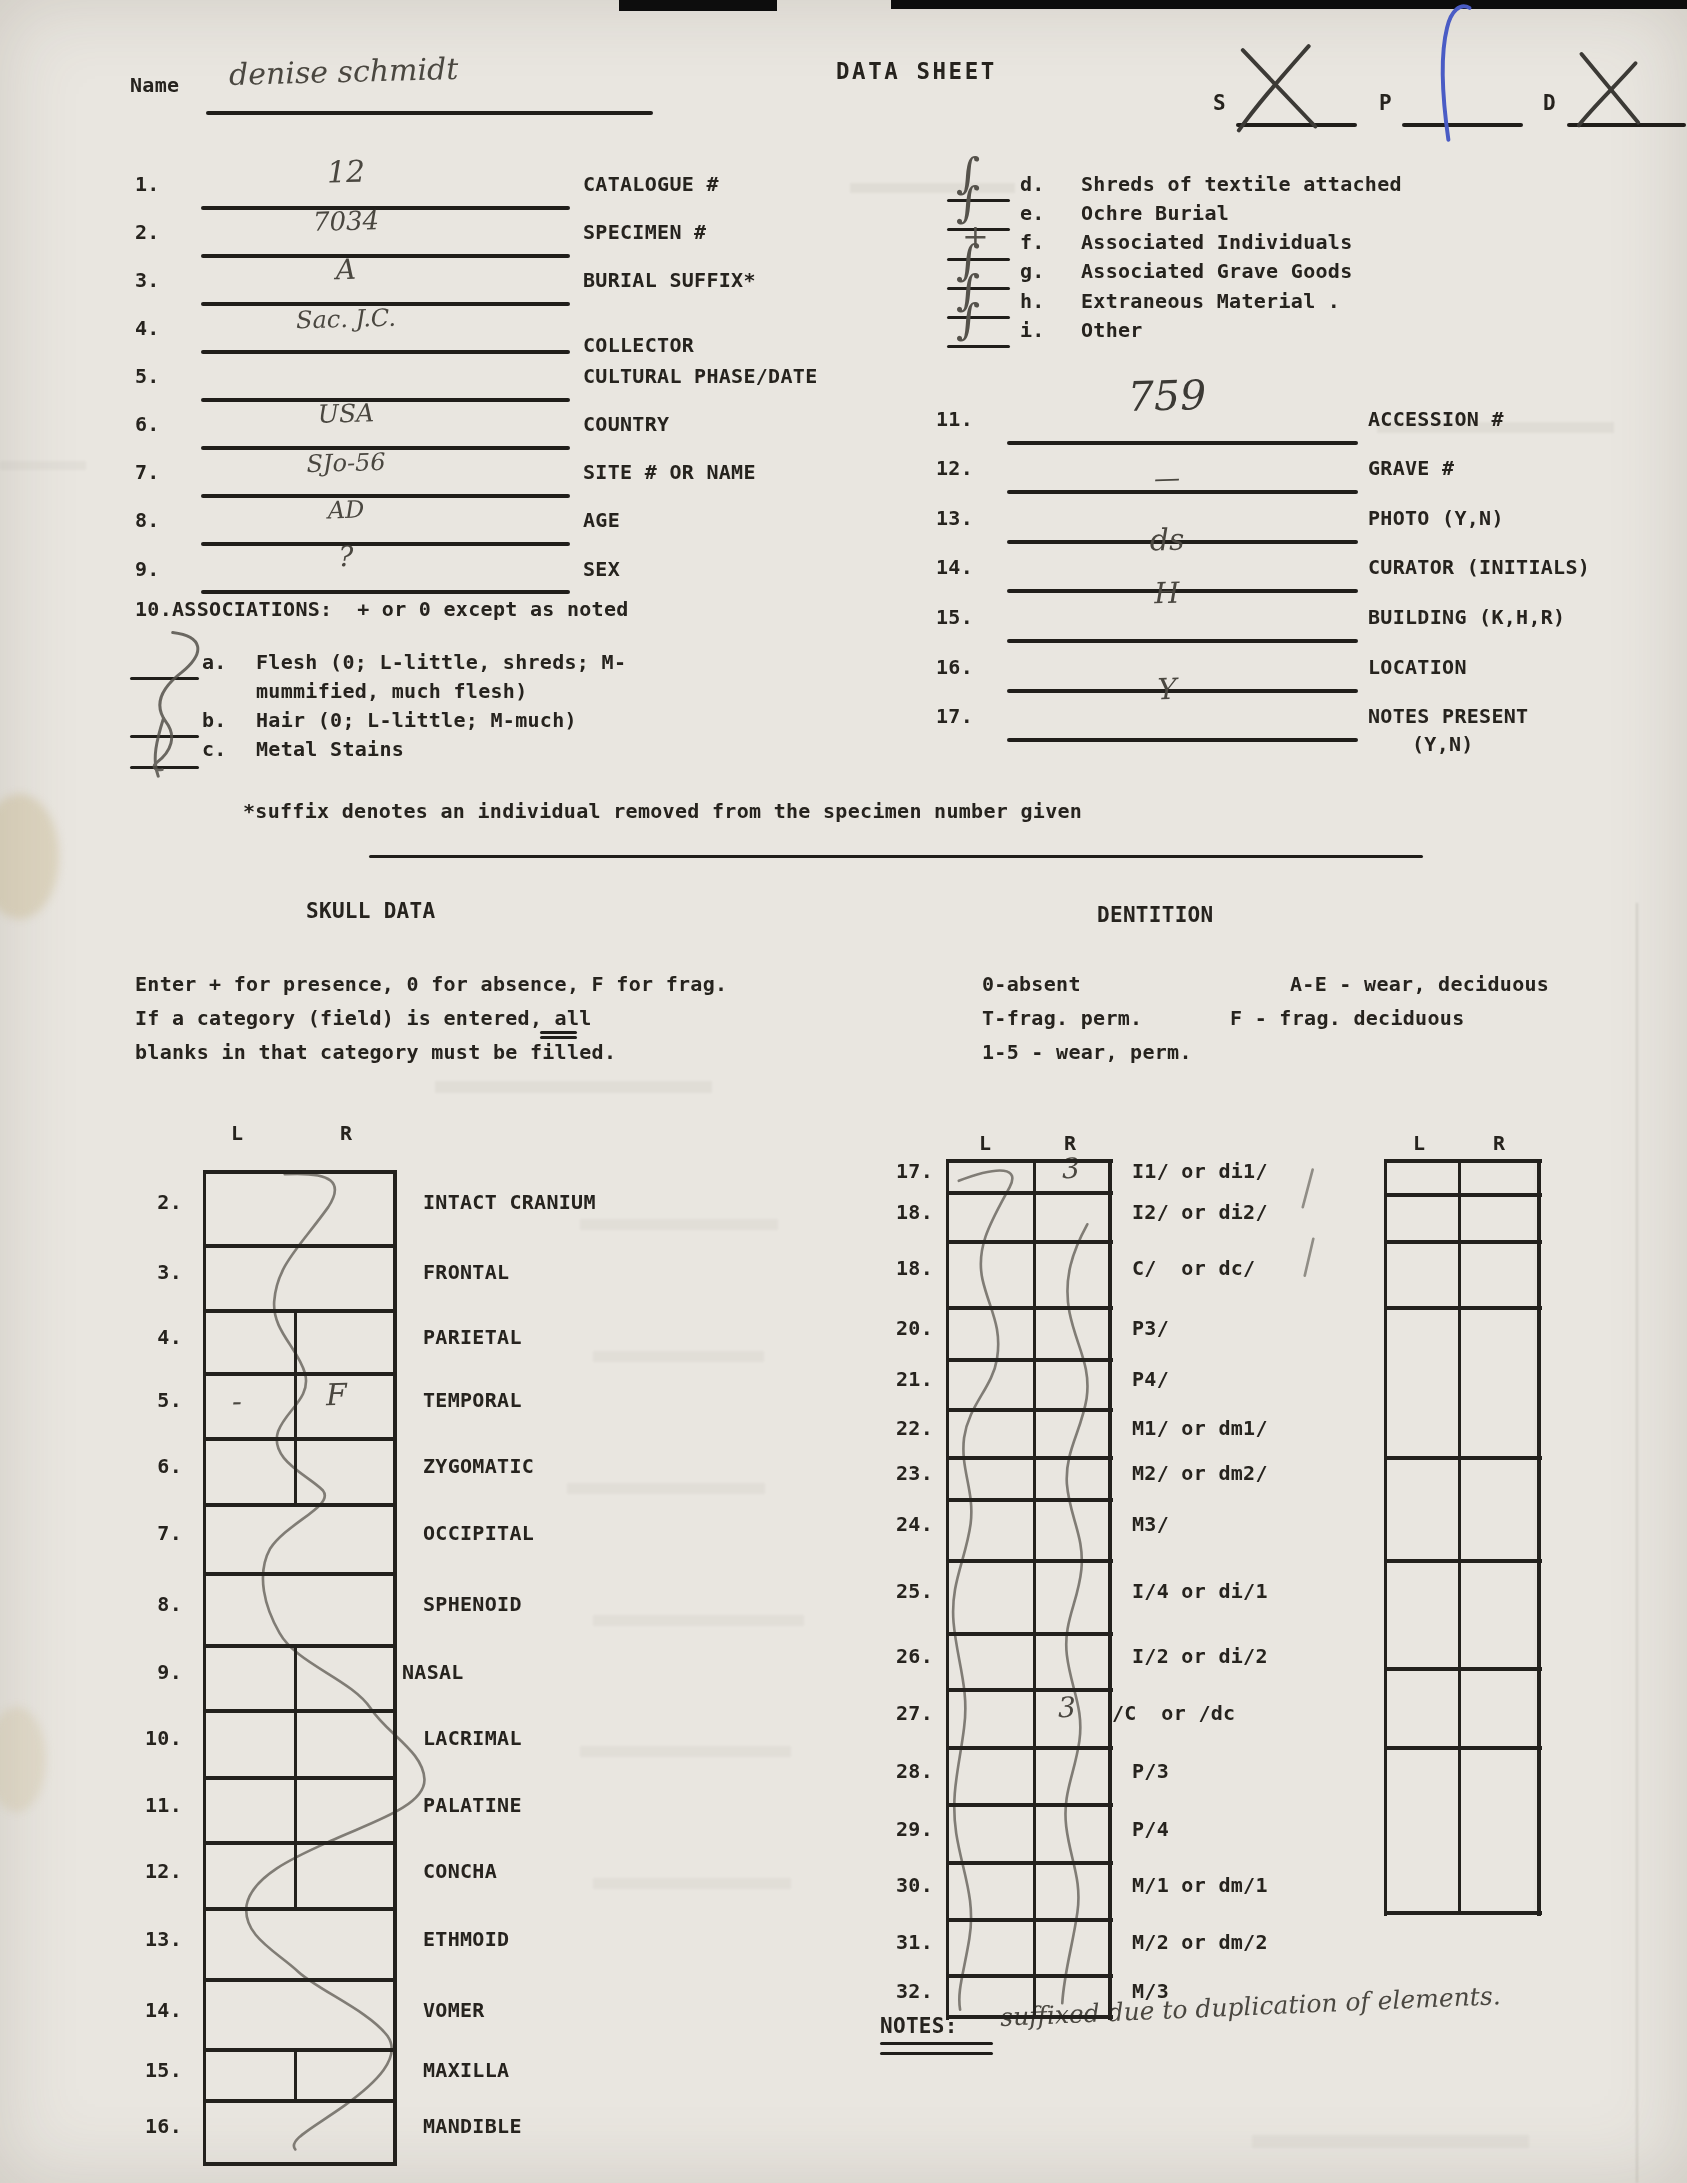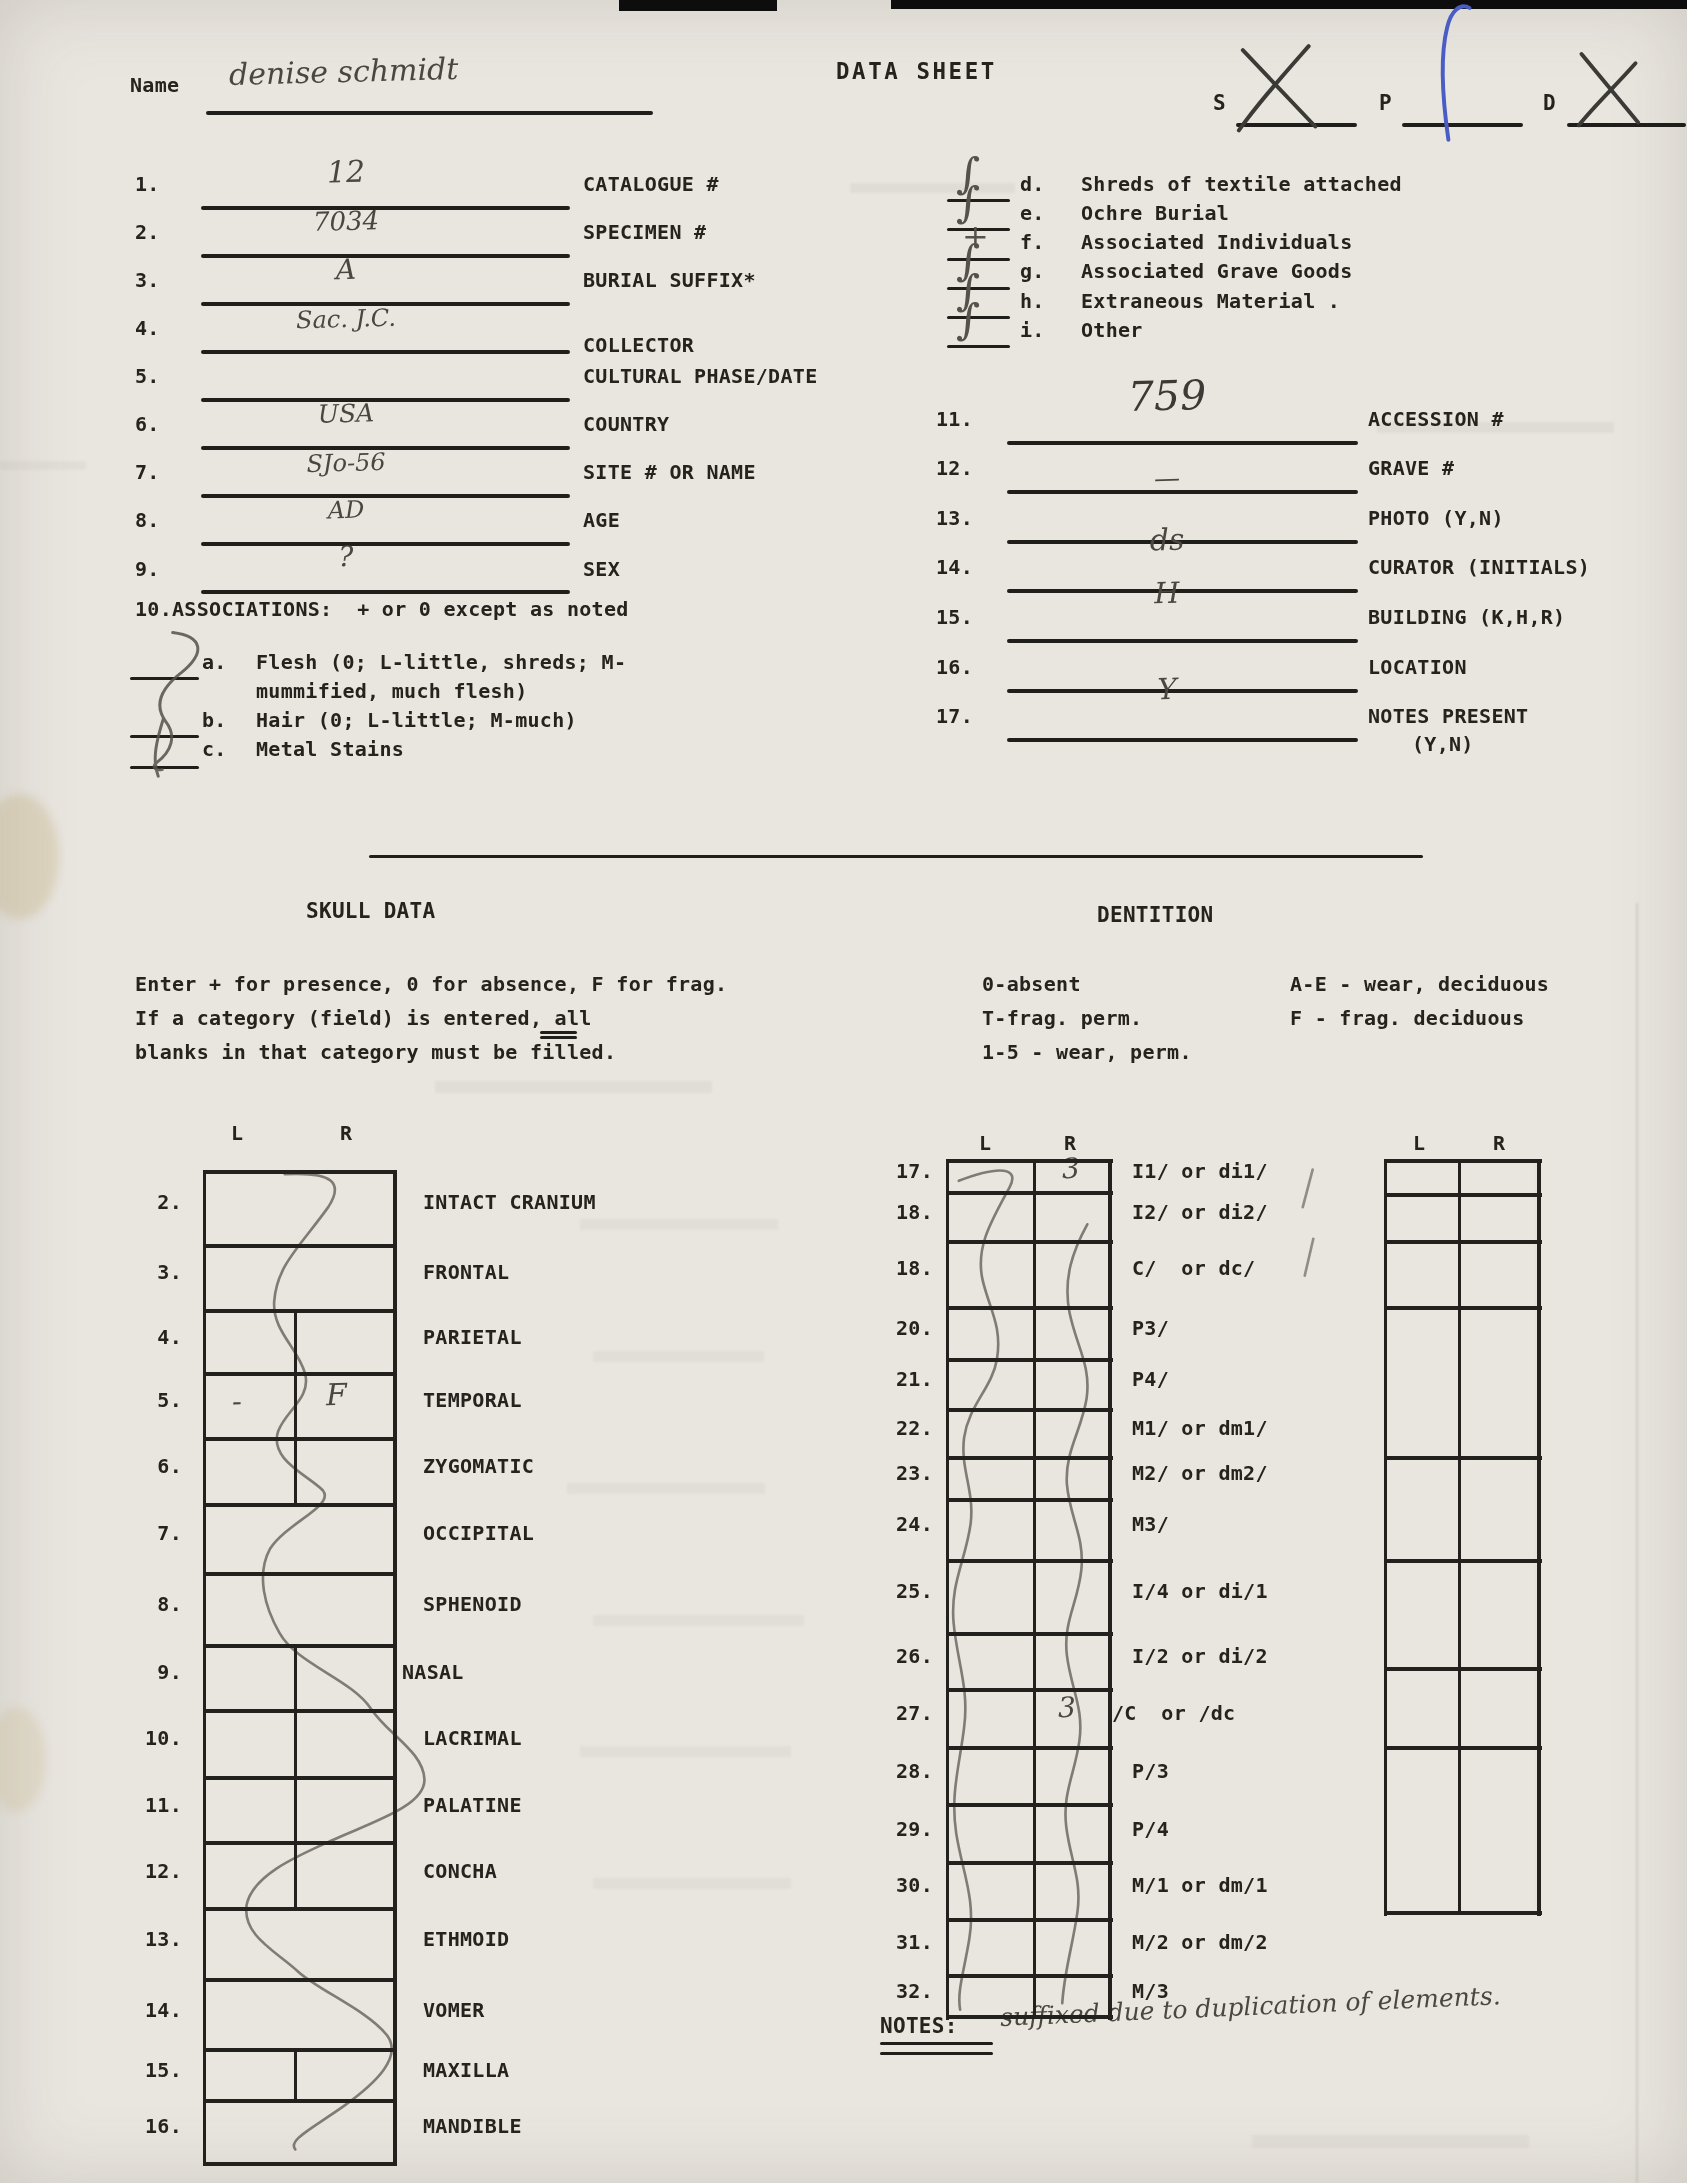--- a/index.html
+++ b/index.html
@@ -182,37 +182,38 @@
   <span class="t" style="left:256px;top:680px">mummified, much flesh)</span>
 
   <div class="ln" style="left:130px;top:735px;width:69px;height:3.3px"></div>
   <span class="t" style="left:202px;top:709px">b.</span>
   <span class="t" style="left:256px;top:709px">Hair (0; L-little; M-much)</span>
 
   <div class="ln" style="left:130px;top:766px;width:69px;height:3.3px"></div>
   <span class="t" style="left:202px;top:738px">c.</span>
   <span class="t" style="left:256px;top:738px">Metal Stains</span>
 
+  <span class="t" style="left:243px;top:800px">*suffix denotes an individual removed from the specimen number given</span>
 
   <div class="ln" style="left:369px;top:855px;width:1054px;height:3.3px"></div>
 
   <span class="t t32" style="left:306px;top:899px">SKULL DATA</span>
   <span class="t t32" style="left:1097px;top:903px">DENTITION</span>
 
   <span class="t" style="left:135px;top:973px">Enter + for presence, 0 for absence, F for frag.</span>
   <span class="t" style="left:135px;top:1007px">If a category (field) is entered, all</span>
   <span class="t" style="left:135px;top:1041px">blanks in that category must be filled.</span>
   <div class="ln" style="left:540px;top:1031px;width:37px;height:2.6px"></div>
   <div class="ln" style="left:540px;top:1036px;width:37px;height:2.6px"></div>
 
   <span class="t" style="left:982px;top:973px">0-absent</span>
   <span class="t" style="left:982px;top:1007px">T-frag. perm.</span>
   <span class="t" style="left:982px;top:1041px">1-5 - wear, perm.</span>
   <span class="t" style="left:1290px;top:973px">A-E - wear, deciduous</span>
-  <span class="t" style="left:1290px;top:1007px">F - frag. deciduous</span>
+  <span class="t" style="left:1230px;top:1007px">F - frag. deciduous</span>
 
   <span class="t" style="left:231px;top:1122px">L</span>
   <span class="t" style="left:340px;top:1122px">R</span>
 
   <span class="t rn" style="left:132px;top:1191px">2.</span>
   <span class="t" style="left:423px;top:1191px">INTACT CRANIUM</span>
   <span class="t rn" style="left:132px;top:1261px">3.</span>
   <span class="t" style="left:423px;top:1261px">FRONTAL</span>
   <span class="t rn" style="left:132px;top:1326px">4.</span>
   <span class="t" style="left:423px;top:1326px">PARIETAL</span>

